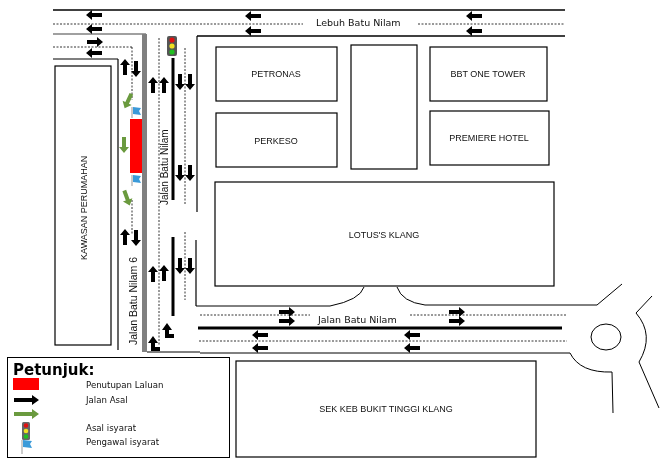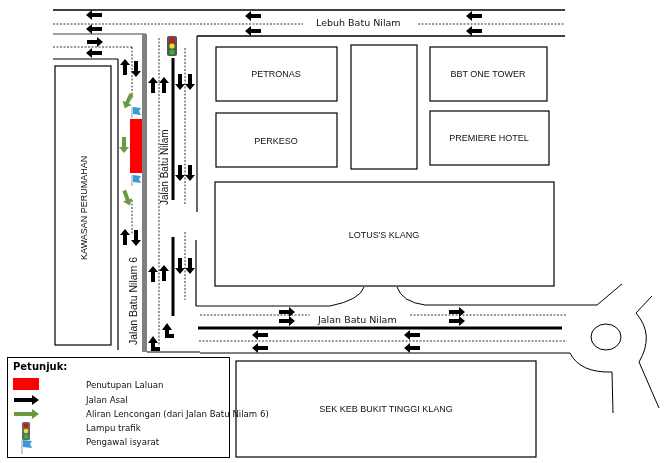--- a/index.html
+++ b/index.html
@@ -1,21 +1,21 @@
 <!DOCTYPE html>
 <html><head>
 <meta charset="utf-8">
 <style>
   html,body{margin:0;padding:0;background:#fff;}
   body{width:667px;height:463px;position:relative;overflow:hidden;font-family:"Liberation Sans",sans-serif;}
   svg{position:absolute;left:0;top:0;}
   .lbl{font-family:"DejaVu Sans",sans-serif;font-size:9.5px;fill:#111;}
   .blbl{font-family:"Liberation Sans",sans-serif;font-size:9px;fill:#111;}
   .legend{position:absolute;left:7px;top:357px;width:223px;height:101px;border:1.3px solid #000;box-sizing:border-box;background:#fff;}
-  .legend .title{position:absolute;left:5px;top:3px;font-family:"DejaVu Sans",sans-serif;font-weight:bold;font-size:10px;color:#000;}
+  .legend .title{position:absolute;left:5px;top:3px;font-family:"DejaVu Sans",sans-serif;font-weight:bold;font-size:15px;color:#000;}
   .legend .row{position:absolute;left:38px;font-family:"DejaVu Sans",sans-serif;font-size:8.6px;color:#111;white-space:nowrap;padding-left:40px;}
   .legend .sym{position:absolute;}
 </style>
 </head>
 <body>
 
 <svg width="667" height="463" viewBox="0 0 667 463">
   <defs>
     <marker id="none"></marker>
   </defs>
@@ -147,26 +147,25 @@
   <div class="title">Petunjuk:</div>
   <div class="sym" style="left:5px;top:20px;width:26px;height:12px;background:#ff0000;"></div>
   <div class="row" style="top:22px">Penutupan Laluan</div>
   <svg class="sym" style="left:6px;top:37px" width="26" height="10">
       <path d="M0,3 L18,3 L18,0 L25,5 L18,10 L18,7 L0,7 Z" fill="#000"></path>
     </svg>
   <div class="row" style="top:37px">Jalan Asal</div>
   <svg class="sym" style="left:6px;top:51px" width="26" height="10">
       <path d="M0,3 L18,3 L18,0 L25,5 L18,10 L18,7 L0,7 Z" fill="#6a9a3e"></path>
     </svg>
-  <div class="row" style="top:51px">Aliran Lencongan (dari Jalan Batu Nilam 6)</div>
   <svg class="sym" style="left:14px;top:64px" width="8" height="18">
       <rect x="0" y="0" width="8" height="18" rx="1.5" fill="#666"></rect>
       <circle cx="4" cy="3.5" r="2.3" fill="#e01010"></circle>
       <circle cx="4" cy="9" r="2.3" fill="#f0e020"></circle>
       <circle cx="4" cy="14.5" r="2.3" fill="#20c020"></circle>
     </svg>
-  <div class="row" style="top:65px">Lampu trafik</div>
+  <div class="row" style="top:65px">Asal isyarat</div>
   <svg class="sym" style="left:13px;top:82px" width="12" height="14">
       <line x1="1" y1="0" x2="1" y2="14" stroke="#999"></line>
       <path d="M2,0 L11,1 L9,4 L11,8 L2,7 Z" fill="#3a9ad9"></path>
     </svg>
   <div class="row" style="top:79px">Pengawal isyarat</div>
 </div>
 
 </body></html>

